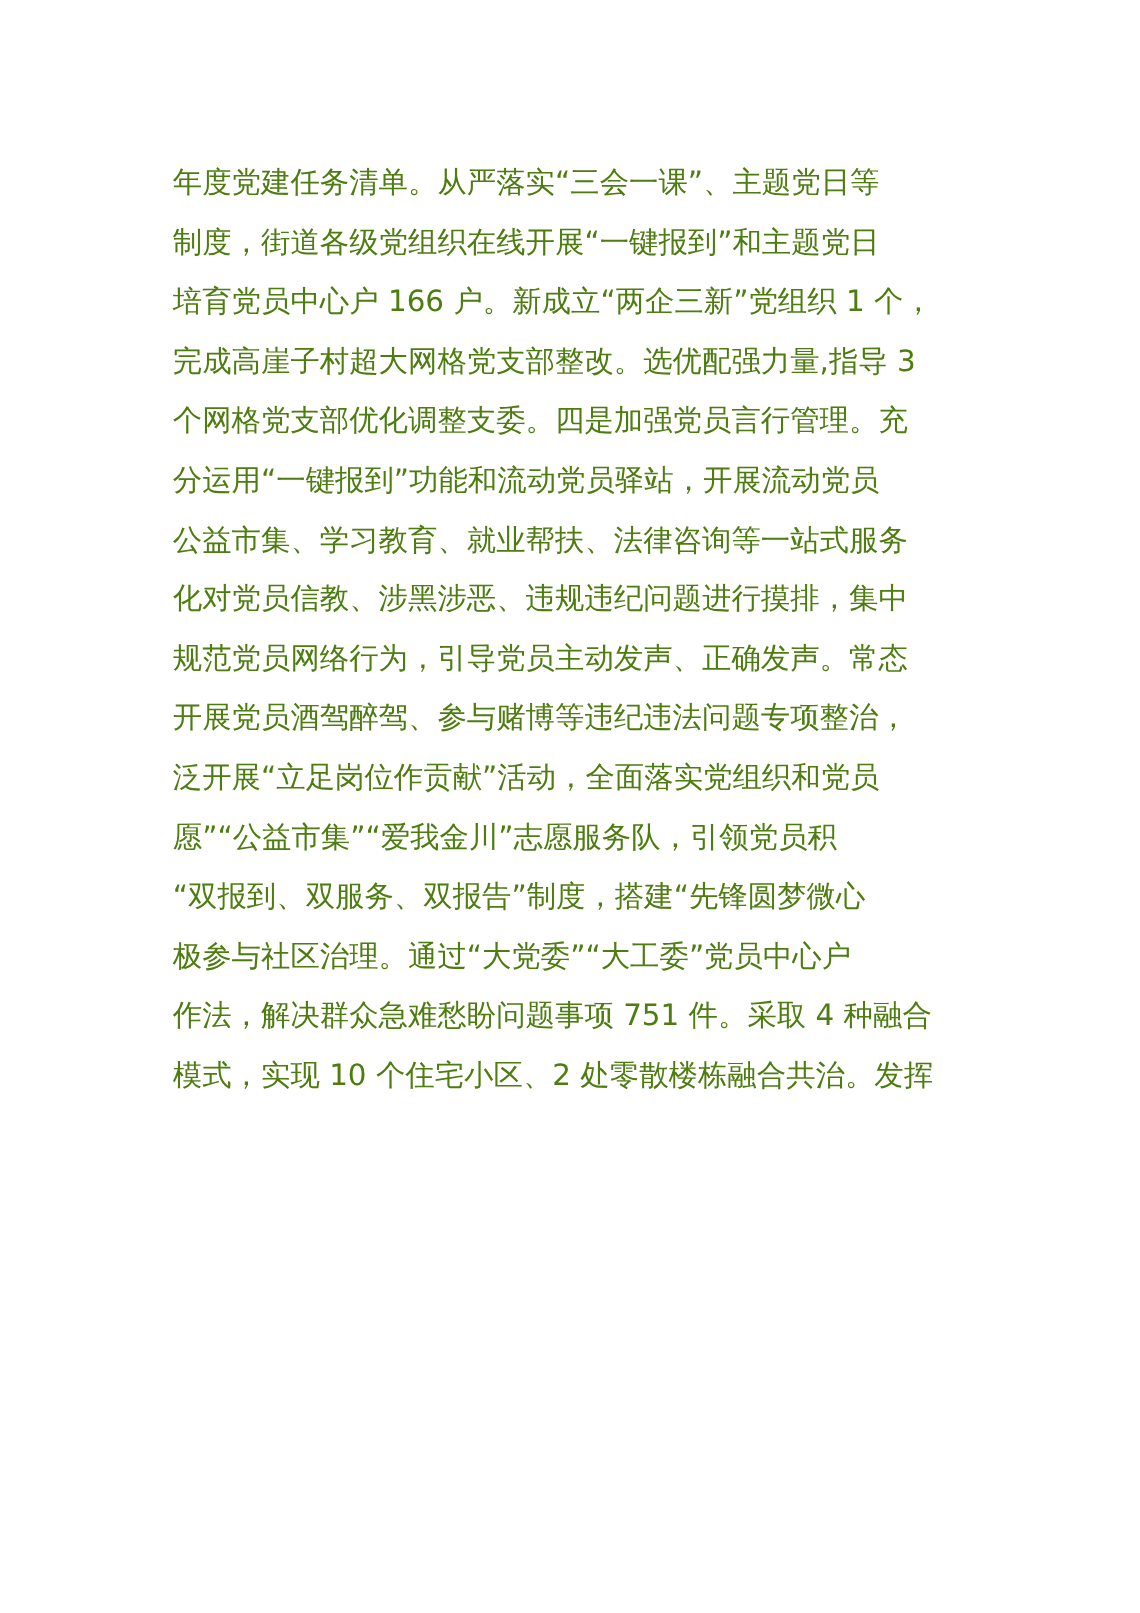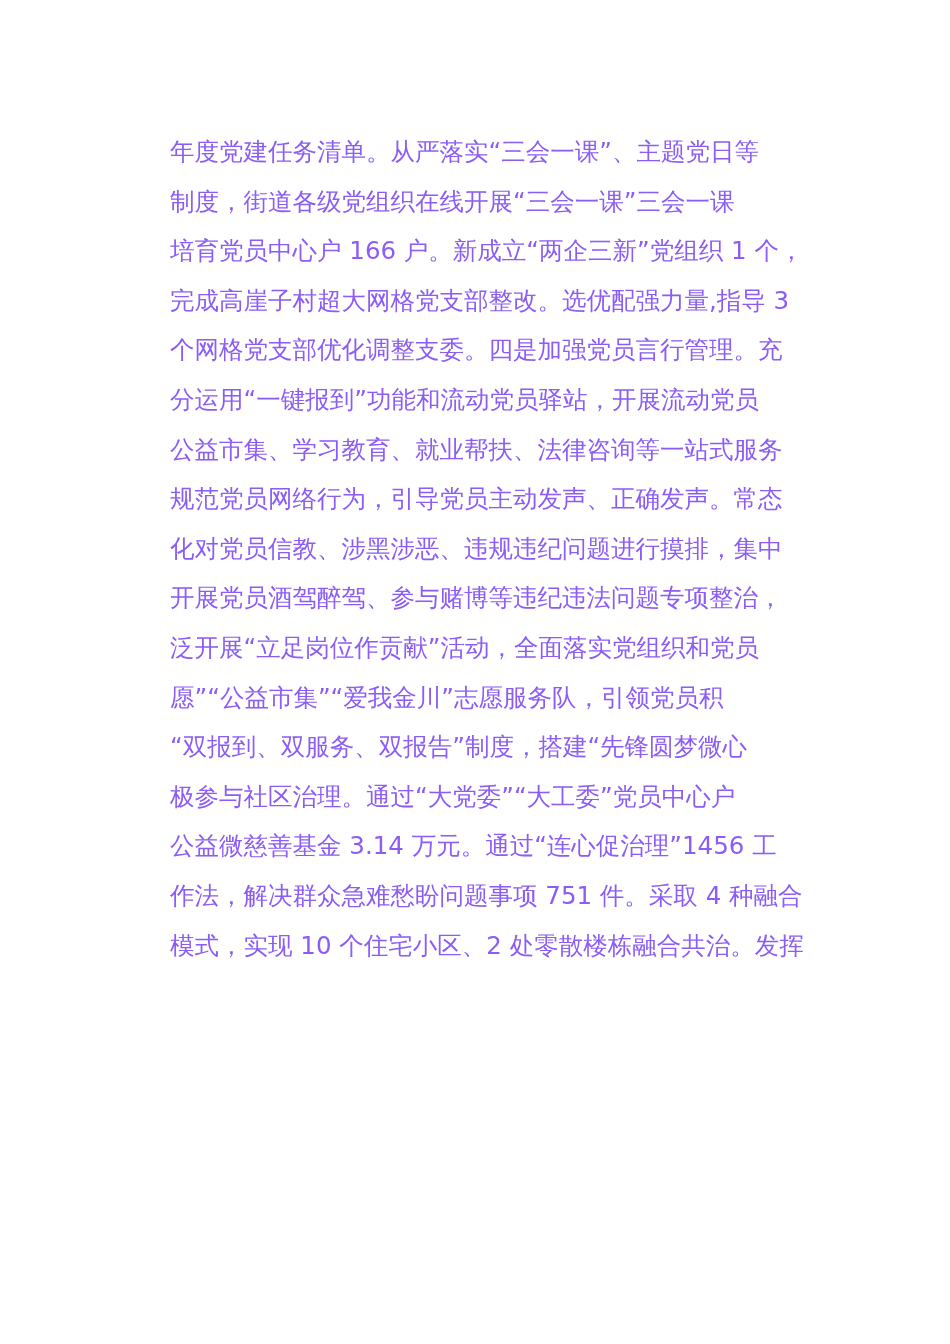--- a/index.html
+++ b/index.html
@@ -4,44 +4,42 @@
   <style>
     html, body { margin: 0; padding: 0; background: #ffffff; }
     body { width: 950px; height: 1344px; position: relative; overflow: hidden; }
     .page {
       position: absolute;
       left: 144px;
       top: 127px;
       width: 700px;
       font-family: "DejaVu Sans", sans-serif;
       font-size: 24.5px;
-      color: #8b5cf6;
-      margin-left: 26px;
+      color: #4d7c0f;
     }
     .line {
       height: 49.6px;
       line-height: 49.6px;
       white-space: nowrap;
       letter-spacing: 0px;
     }
   </style>
 </head>
 <body>
 
 <div class="page">
   <div class="line">年度党建任务清单。从严落实“三会一课”、主题党日等</div>
-  <div class="line">制度，街道各级党组织在线开展“三会一课”三会一课</div>
+  <div class="line">制度，街道各级党组织在线开展“一键报到”和主题党日</div>
   <div class="line">培育党员中心户 166 户。新成立“两企三新”党组织 1 个，</div>
   <div class="line">完成高崖子村超大网格党支部整改。选优配强力量,指导 3</div>
   <div class="line">个网格党支部优化调整支委。四是加强党员言行管理。充</div>
   <div class="line">分运用“一键报到”功能和流动党员驿站，开展流动党员</div>
   <div class="line">公益市集、学习教育、就业帮扶、法律咨询等一站式服务</div>
+  <div class="line">化对党员信教、涉黑涉恶、违规违纪问题进行摸排，集中</div>
   <div class="line">规范党员网络行为，引导党员主动发声、正确发声。常态</div>
-  <div class="line">化对党员信教、涉黑涉恶、违规违纪问题进行摸排，集中</div>
   <div class="line">开展党员酒驾醉驾、参与赌博等违纪违法问题专项整治，</div>
   <div class="line">泛开展“立足岗位作贡献”活动，全面落实党组织和党员</div>
   <div class="line">愿”“公益市集”“爱我金川”志愿服务队，引领党员积</div>
   <div class="line">“双报到、双服务、双报告”制度，搭建“先锋圆梦微心</div>
   <div class="line">极参与社区治理。通过“大党委”“大工委”党员中心户</div>
-  <div class="line">公益微慈善基金 3.14 万元。通过“连心促治理”1456 工</div>
   <div class="line">作法，解决群众急难愁盼问题事项 751 件。采取 4 种融合</div>
   <div class="line">模式，实现 10 个住宅小区、2 处零散楼栋融合共治。发挥</div>
 </div>
 
 </body></html>

